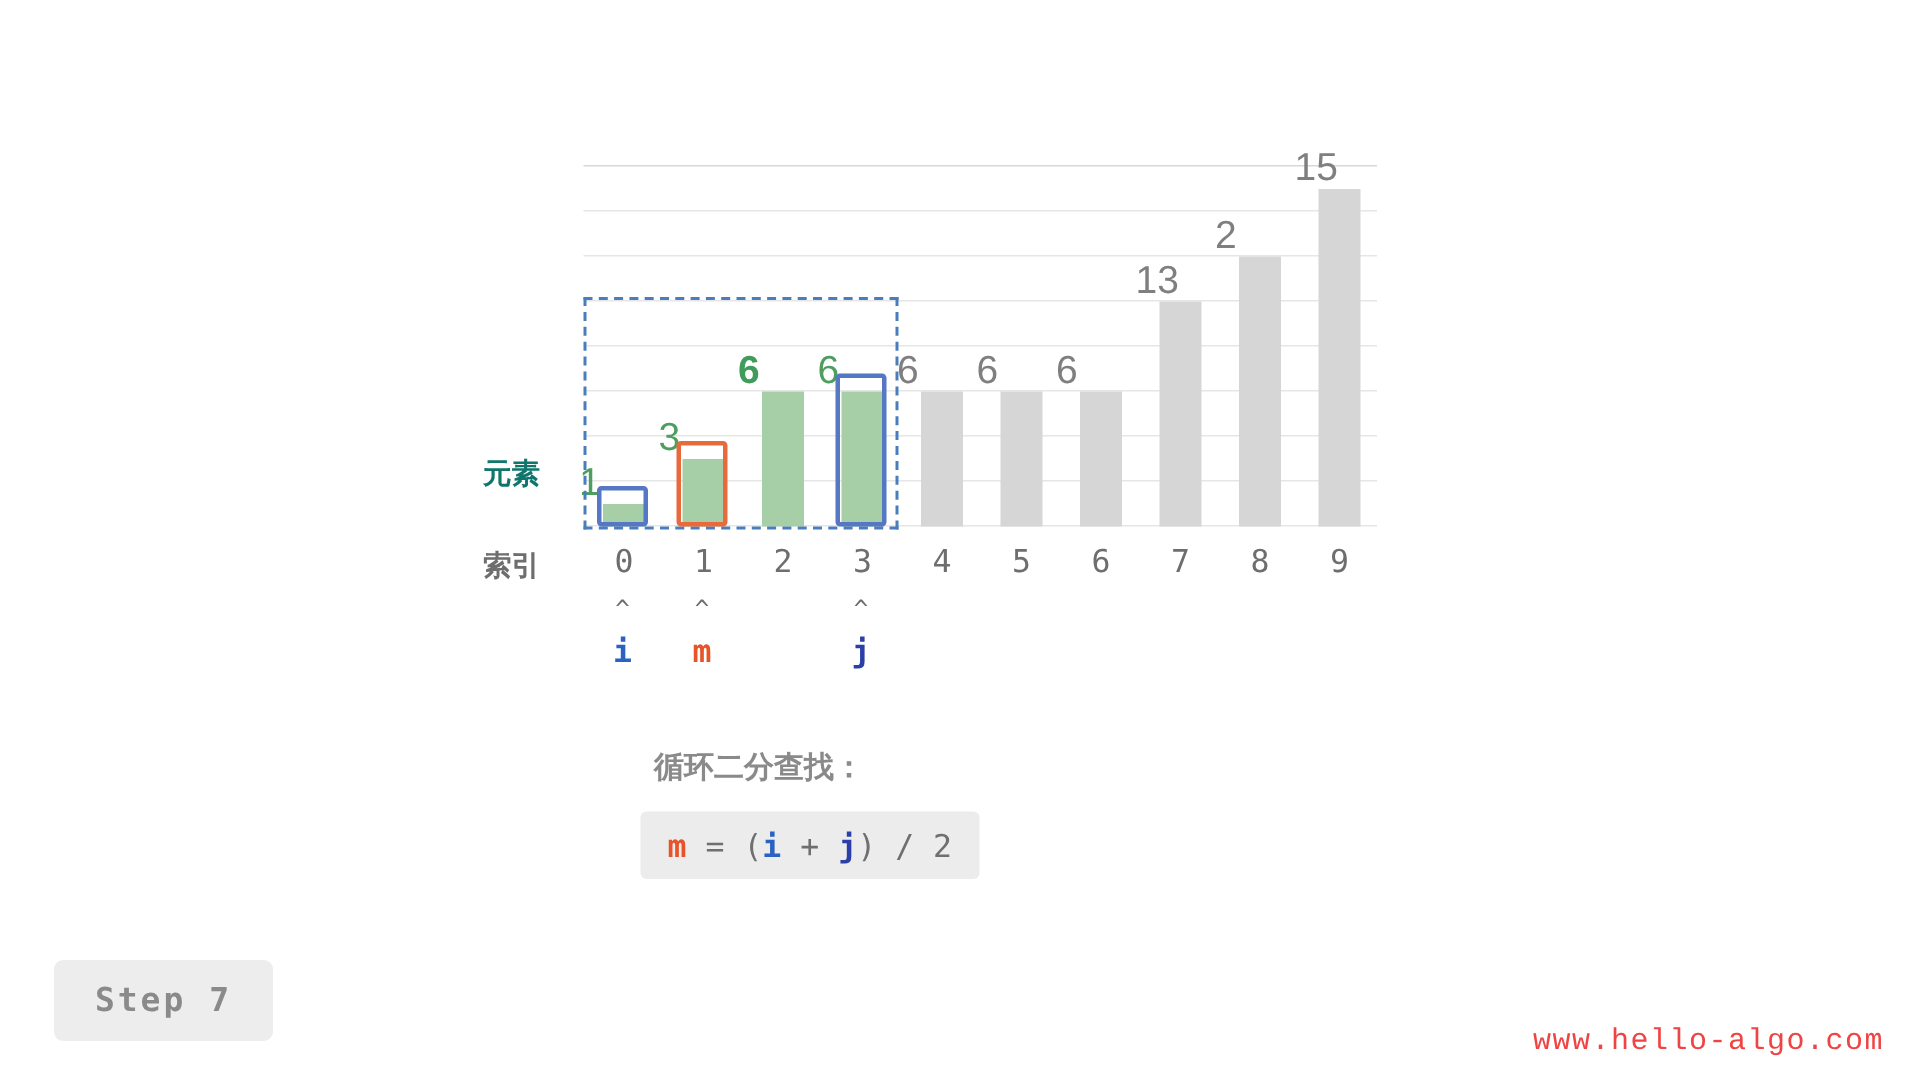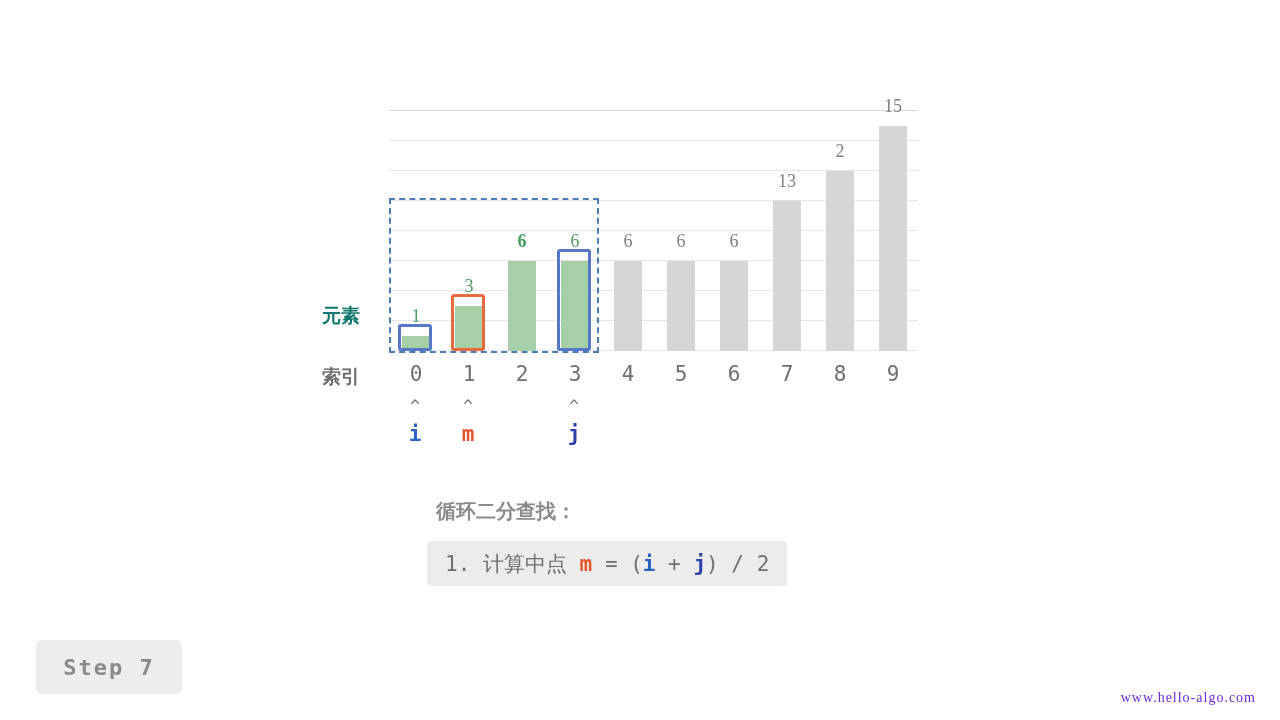--- a/index.html
+++ b/index.html
@@ -34,24 +34,23 @@
     bottom: 0;
     width: 28px;
     background: #d6d6d6;
   }
   .bar.highlight { background: #a6cfa8; }
 
   
   .vlabel {
     position: absolute;
     width: 60px;
-    text-align: center;
-    font-size: 18px;
+    font-size: 26px;
     color: #7f7f7f;
-    font-family: Liberation Serif, serif;
+    font-family: Liberation Sans, sans-serif;
   }
   .vlabel.green { color: #3f9c5b; font-weight: bold; }
   .vlabel.plain-green { color: #4e9e60; }
 
   
   #index-row {
     position: absolute;
     left: 389px;
     top: 362px;
     width: 529px;
@@ -166,24 +165,24 @@
     letter-spacing: 2px;
     color: #8a8a8a;
     font-family: "DejaVu Sans Mono", "Liberation Mono", monospace;
   }
 
   
   #watermark {
     position: absolute;
     right: 24px;
     bottom: 14px;
-    font-size: 14px;
-    color: #6d28d9;
+    font-size: 20px;
+    color: #ef4444;
     letter-spacing: 1px;
-    font-family: Liberation Serif, serif;
+    font-family: Liberation Mono, monospace;
   }
 </style>
 </head>
 <body>
 
 <div id="chart">
 
   <div class="gridline top" style="top:0px;"></div>
   <div class="gridline" style="top:30px;"></div>
   <div class="gridline" style="top:60px;"></div>
@@ -242,16 +241,16 @@
 <div class="caret" style="left:395px; top:396px;">^</div>
 <div class="caret" style="left:448px; top:396px;">^</div>
 <div class="caret" style="left:554px; top:396px;">^</div>
 
 <div class="ptr-name i" style="left:395px; top:422px;">i</div>
 <div class="ptr-name m" style="left:448px; top:422px;">m</div>
 <div class="ptr-name j" style="left:554px; top:422px;">j</div>
 
 <div id="caption">循环二分查找：</div>
 
-<div id="code-line"><span>1. 计算中点 </span><span class="tok-m">m</span><span> = (</span><span class="tok-i">i</span><span> + </span><span class="tok-j">j</span><span>) / 2</span></div>
+<div id="code-line"><span class="tok-m">m</span><span> = (</span><span class="tok-i">i</span><span> + </span><span class="tok-j">j</span><span>) / 2</span></div>
 
 <div id="step-badge">Step 7</div>
 <div id="watermark">www.hello-algo.com</div>
 
 </body></html>

